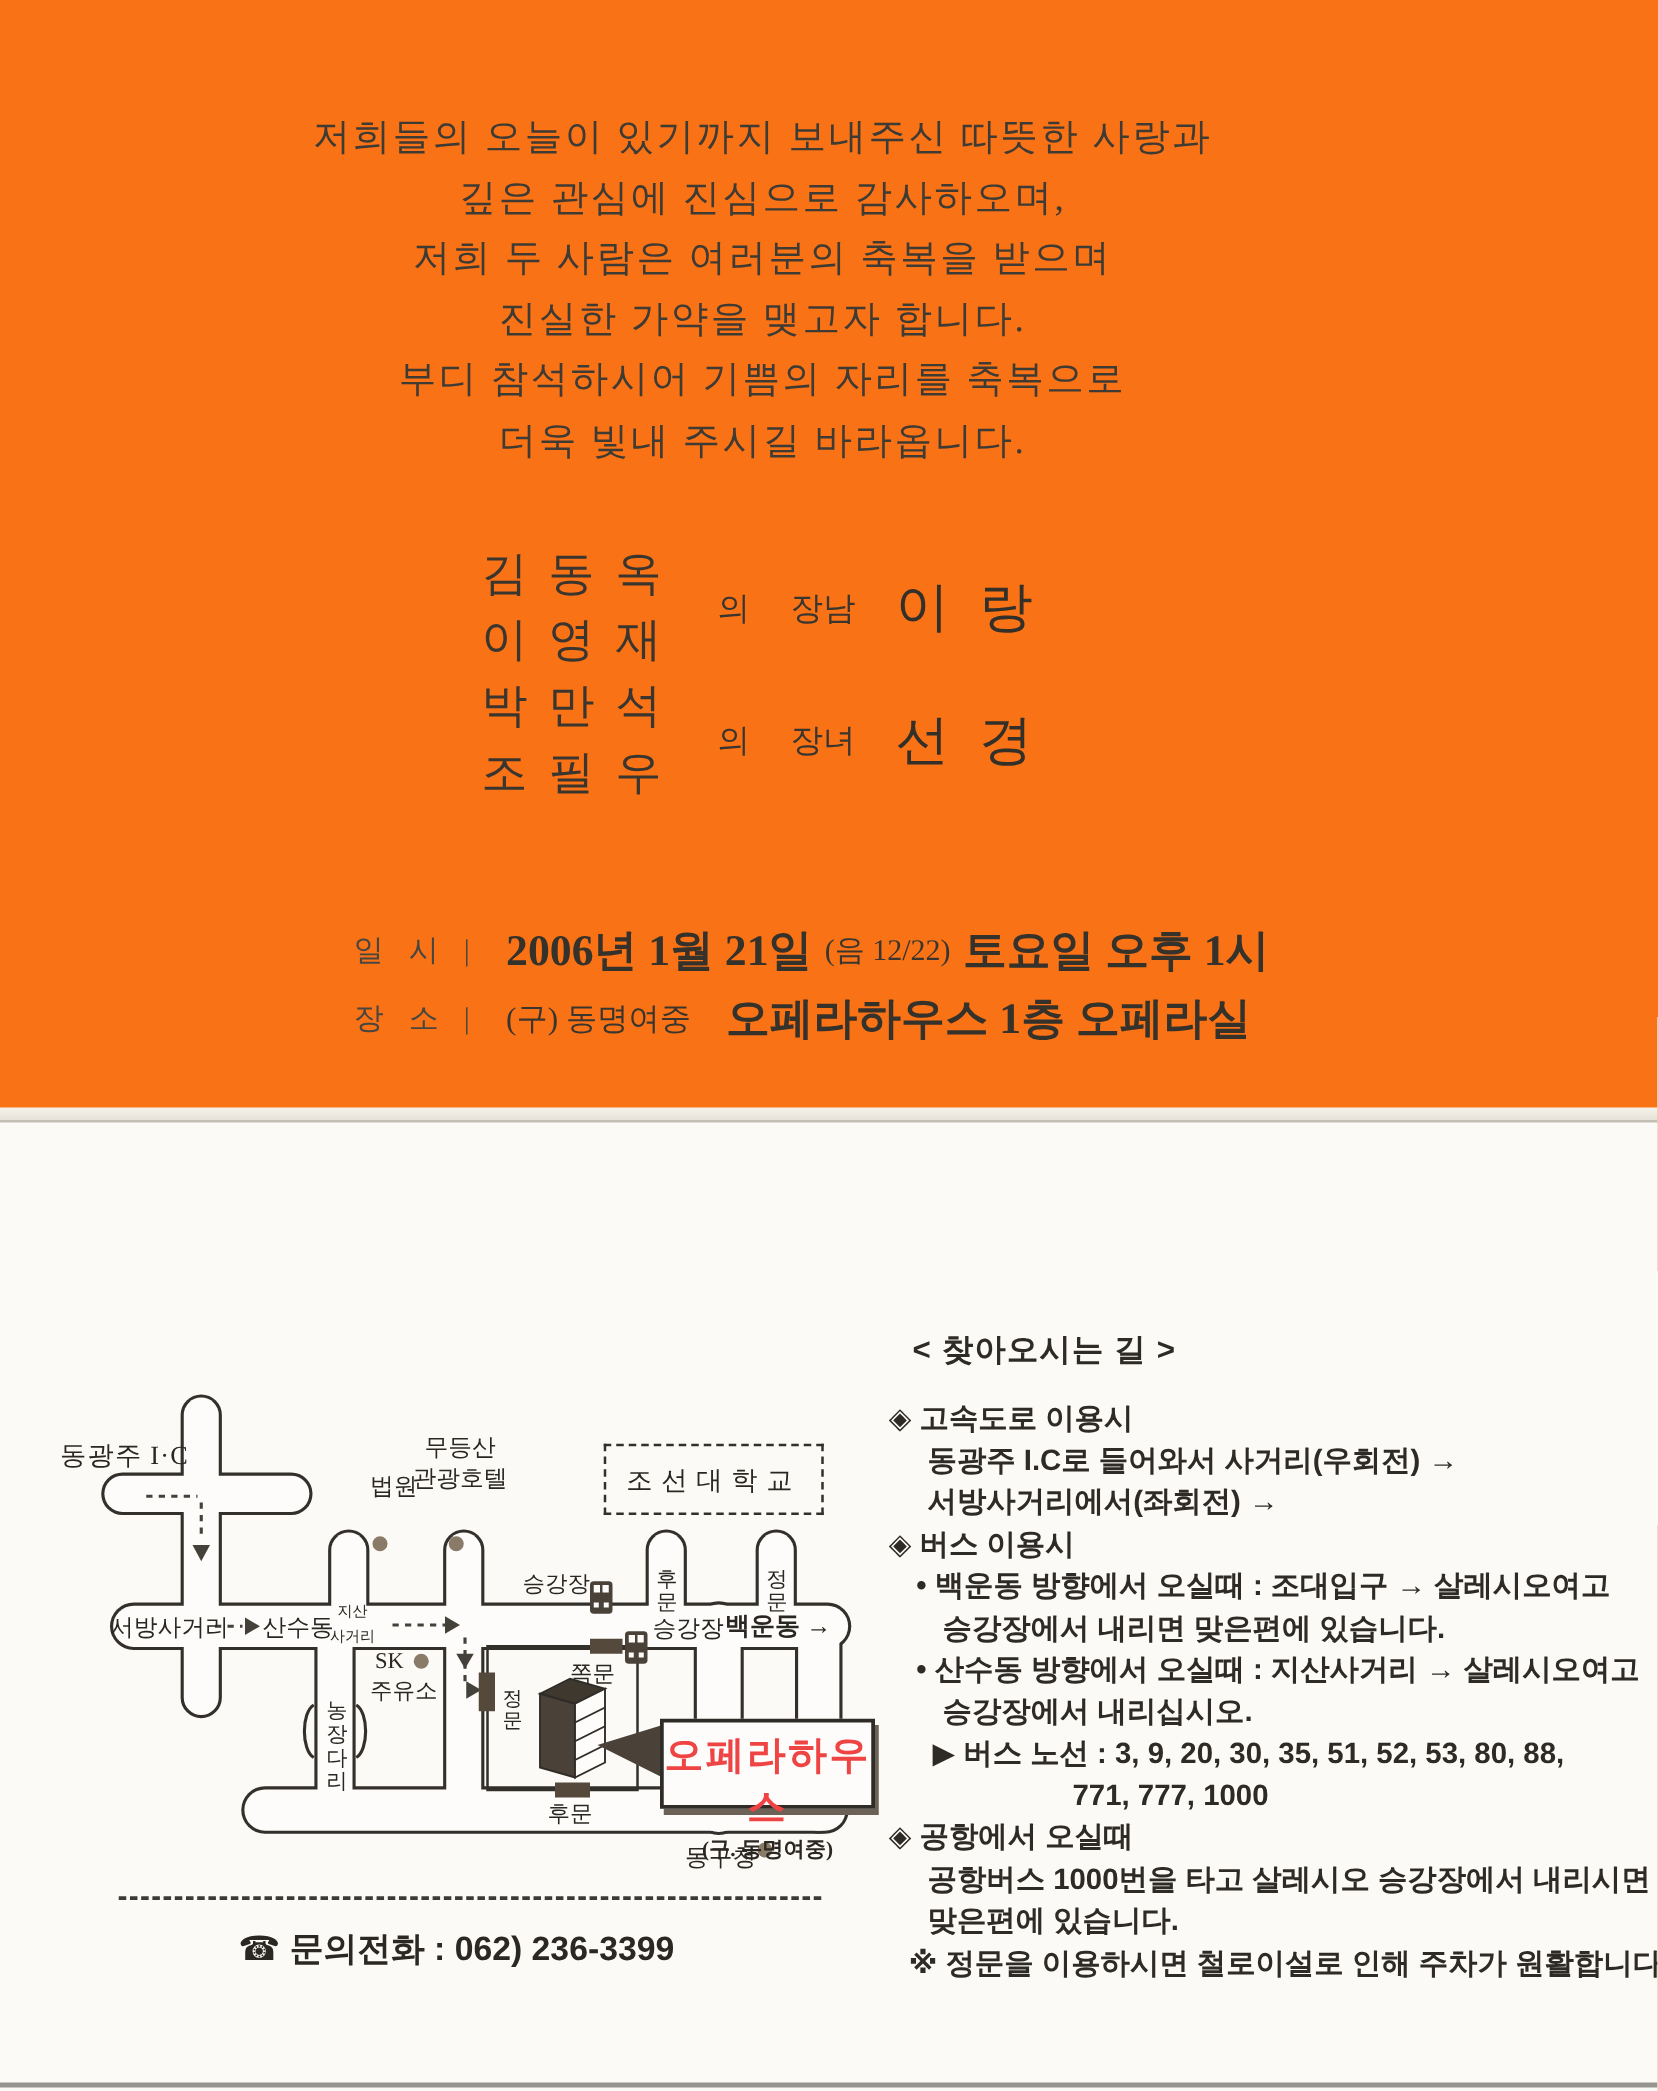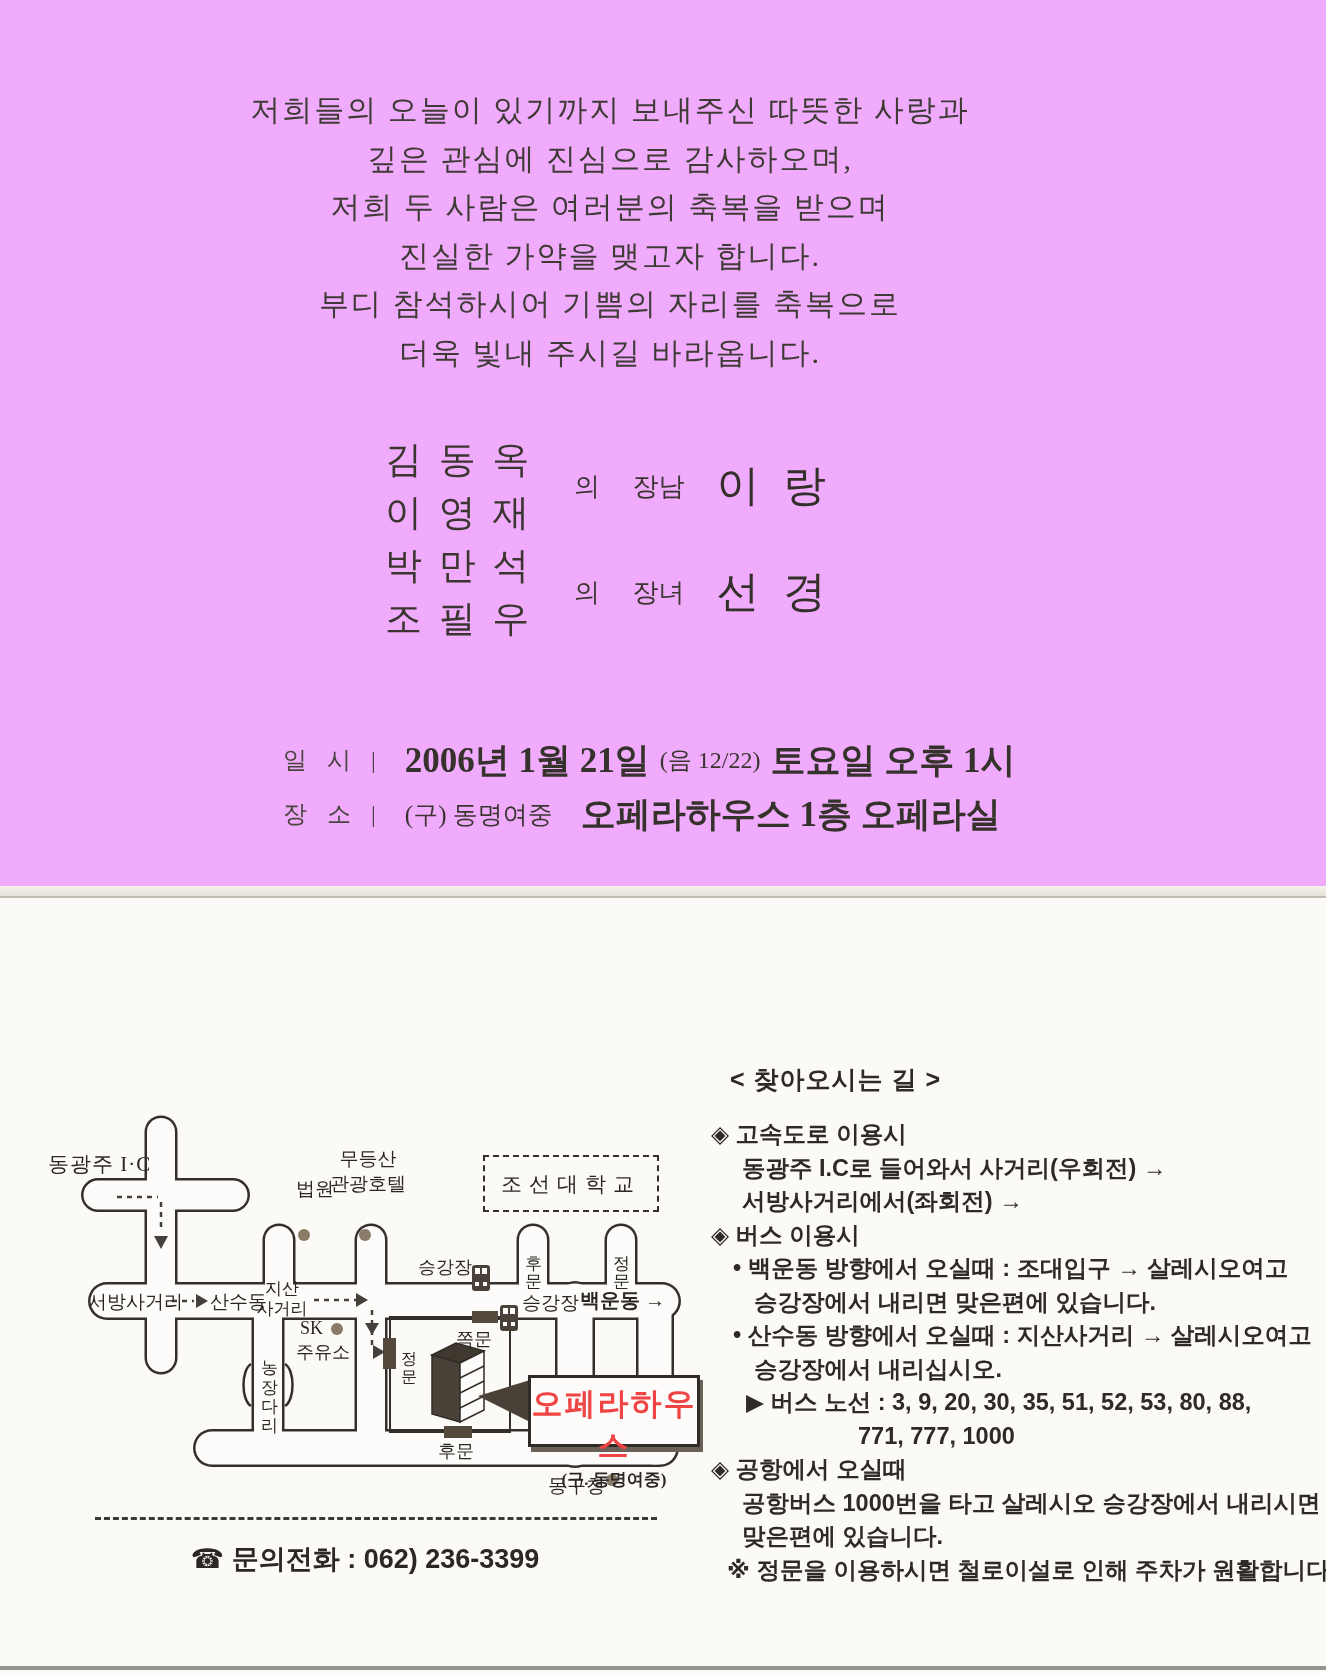--- a/index.html
+++ b/index.html
@@ -1,18 +1,18 @@
 <!DOCTYPE html>
 <html><head>
 <meta charset="utf-8">
 <style>
   html,body{margin:0;padding:0;background:#e8e6e1;}
   .page{position:relative;width:1326px;height:1673px;margin:0 auto;overflow:hidden;
         background:#fcfaf6;font-family:"Liberation Serif","DejaVu Serif",serif;color:#37332e;}
-  .card-front{position:absolute;left:0;top:0;width:1326px;height:898px;background:#f0abfc;}
+  .card-front{position:absolute;left:0;top:0;width:1326px;height:898px;background:#f97316;}
   .card-back{position:absolute;left:0;top:898px;width:1326px;height:775px;background:#fcfaf6;}
   .fold-line{position:absolute;left:0;top:896px;width:1326px;height:3px;background:#c2beb4;}
   .fold-shadow{position:absolute;left:0;top:886px;width:1326px;height:10px;
         background:linear-gradient(#f5f2ea,#e6e2d8);}
   .scan-bottom{position:absolute;left:0;top:1666px;width:1326px;height:4px;background:#96948f;}
 
   
   .message{position:absolute;left:0;top:86px;width:1220px;text-align:center;
            font-size:30px;line-height:48.5px;letter-spacing:2px;color:#3e3a34;}
   .couple{position:absolute;left:385px;height:112px;display:flex;align-items:center;}
@@ -213,21 +213,21 @@
     <div class="mlabel" style="left:300px;top:116px;width:96px;text-align:center;line-height:25px;">
       <div>무등산</div>
       <div>관광호텔</div>
     </div>
     <div class="chosun-box">
       <span>조선대학교</span>
     </div>
     <div class="mlabel" style="left:398px;top:225px;font-size:18px;">승강장</div>
     <div class="mlabel" style="left:68px;top:259px;">서방사거리</div>
     <div class="mlabel" style="left:190px;top:259px;">산수동</div>
-    <div class="mlabel" style="left:236px;top:249px;width:52px;text-align:center;font-size:17px;line-height:20px;">
+    <div class="mlabel" style="left:236px;top:249px;width:52px;text-align:center;font-size:12px;line-height:20px;">
       <div>지산</div>
       <div>사거리</div>
     </div>
     <div class="mlabel" style="left:280px;top:288px;font-size:18px;">SK</div>
     <div class="mlabel" style="left:276px;top:310px;font-size:18px;">주유소</div>
     <div class="mlabel vtext" style="left:238px;top:318px;font-size:17px;">농장다리</div>
     <div class="mlabel vtext" style="left:502px;top:213px;font-size:17px;">후문</div>
     <div class="mlabel vtext" style="left:590px;top:213px;font-size:17px;">정문</div>
     <div class="mlabel" style="left:502px;top:260px;">승강장</div>
     <div class="mlabel" style="left:560px;top:257px;font-size:20px;font-weight:600;">백운동 →</div>

